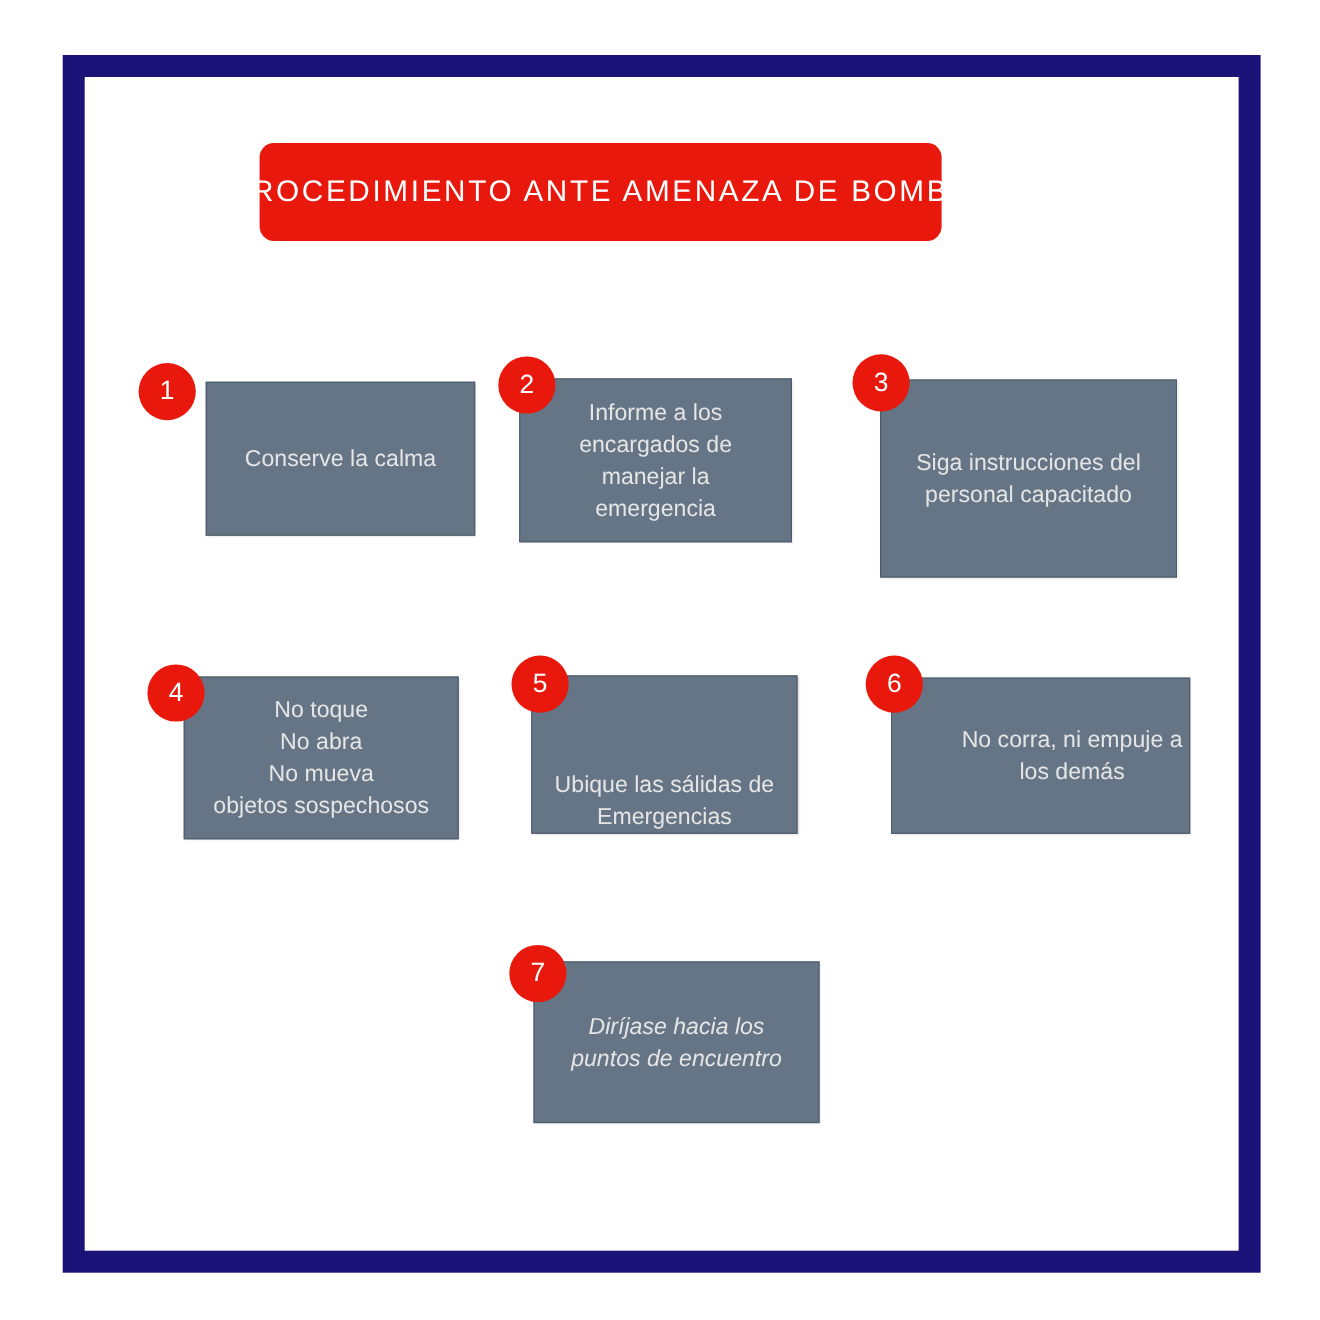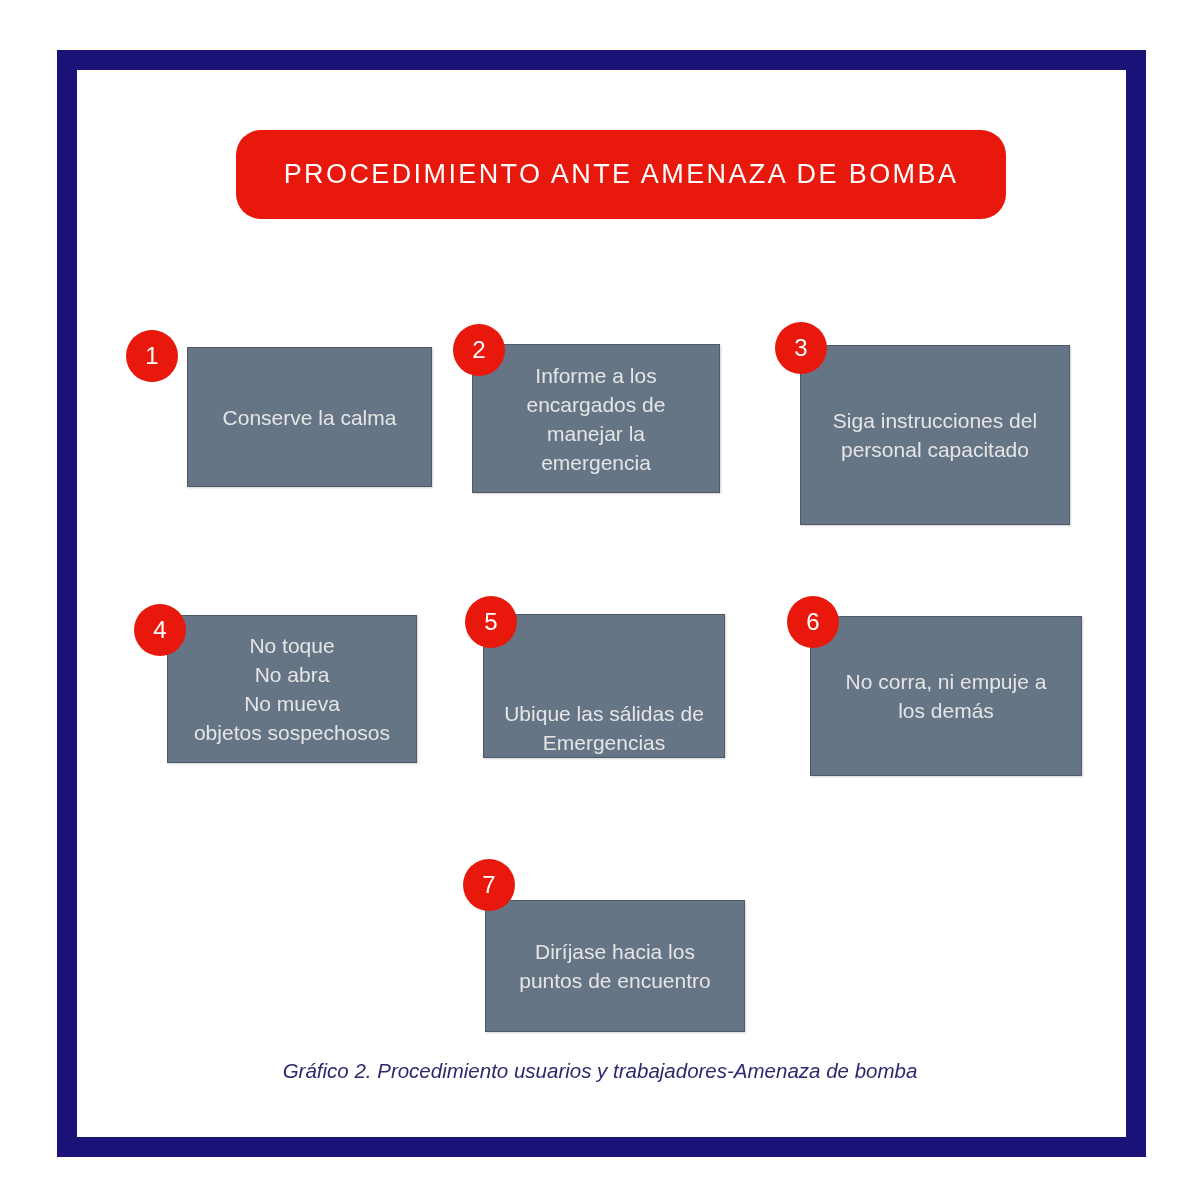--- a/index.html
+++ b/index.html
@@ -28,24 +28,24 @@
     height: 1107px;
     border: 20px solid #1b1378;
     box-sizing: border-box;
     background: #ffffff;
   }
   
   #title-banner {
     position: absolute;
     left: 236px;
     top: 130px;
-    width: 770px;
+    width: 620px;
     height: 89px;
     background: #e8180c;
-    border-radius: 25px;
+    border-radius: 13px;
     display: flex;
     align-items: center;
     justify-content: center;
   }
   #title-banner .title-text {
     color: #ffffff;
     font-size: 27px;
     letter-spacing: 2.4px;
     font-weight: 400;
     white-space: nowrap;
@@ -155,36 +155,33 @@
       <div class="step">
         <div class="step-box" style="left: 483px; top: 614px; width: 242px; height: 144px; align-items: flex-end;">
           <span class="step-text">Ubique las sálidas de
 Emergencias</span>
         </div>
         <div class="step-badge" style="left: 465px; top: 596px;">
           <span>5</span>
         </div>
       </div>
       <div class="step">
-        <div class="step-box" style="left: 810px; top: 616px; width: 272px; height: 160px;">
+        <div class="step-box" style="left: 810px; top: 616px; width: 272px; height: 142px; justify-content: flex-end;">
           <span class="step-text">No corra, ni empuje a
 los demás</span>
         </div>
         <div class="step-badge" style="left: 787px; top: 596px;">
           <span>6</span>
         </div>
       </div>
       <div class="step">
-        <div class="step-box" style="left: 485px; top: 900px; width: 260px; height: 132px;">
+        <div class="step-box" style="left: 485px; top: 874px; width: 260px; height: 147px; font-style: italic;">
           <span class="step-text">Diríjase hacia los
 puntos de encuentro</span>
         </div>
         <div class="step-badge" style="left: 463px; top: 859px;">
           <span>7</span>
         </div>
       </div>
     </div>
 
-  <div id="caption">
-    <span>Gráfico 2. Procedimiento usuarios y trabajadores-Amenaza de bomba</span>
-  </div>
 
 </div>
 
 </body></html>

